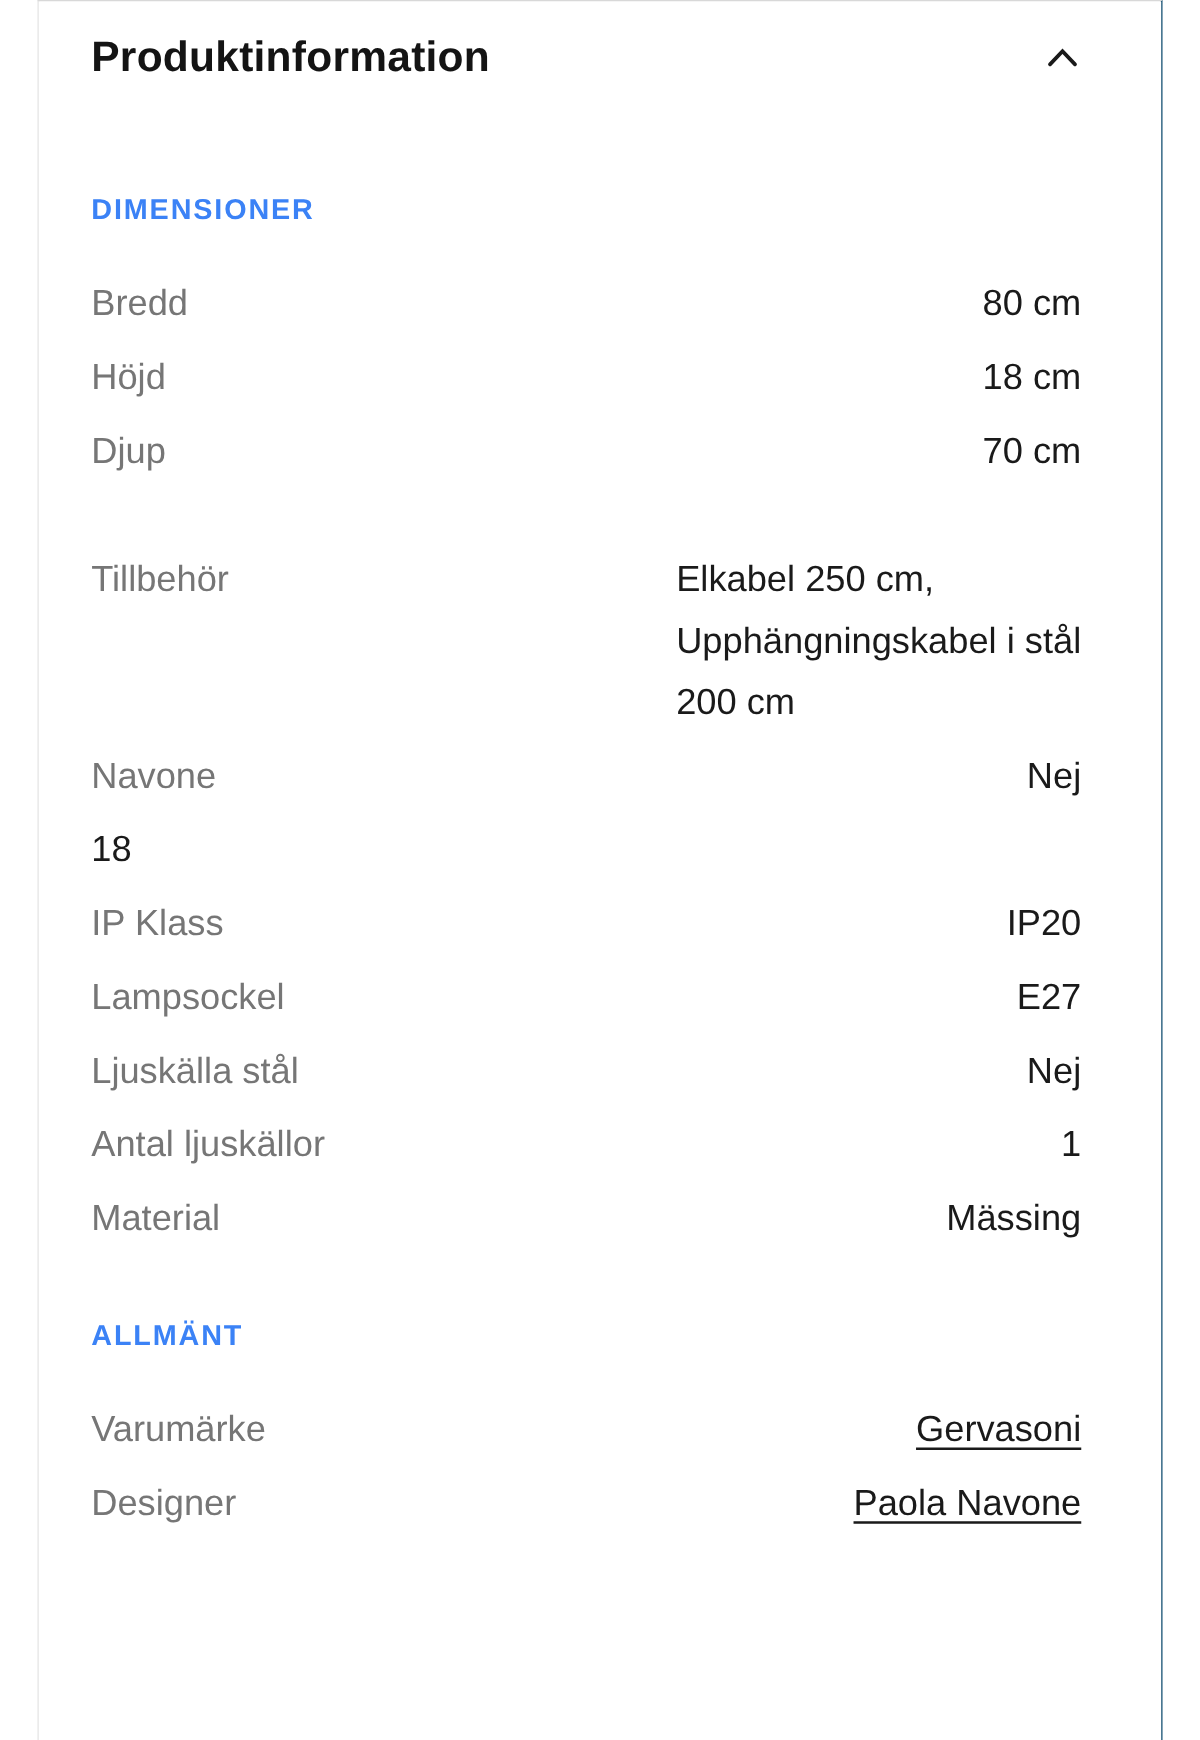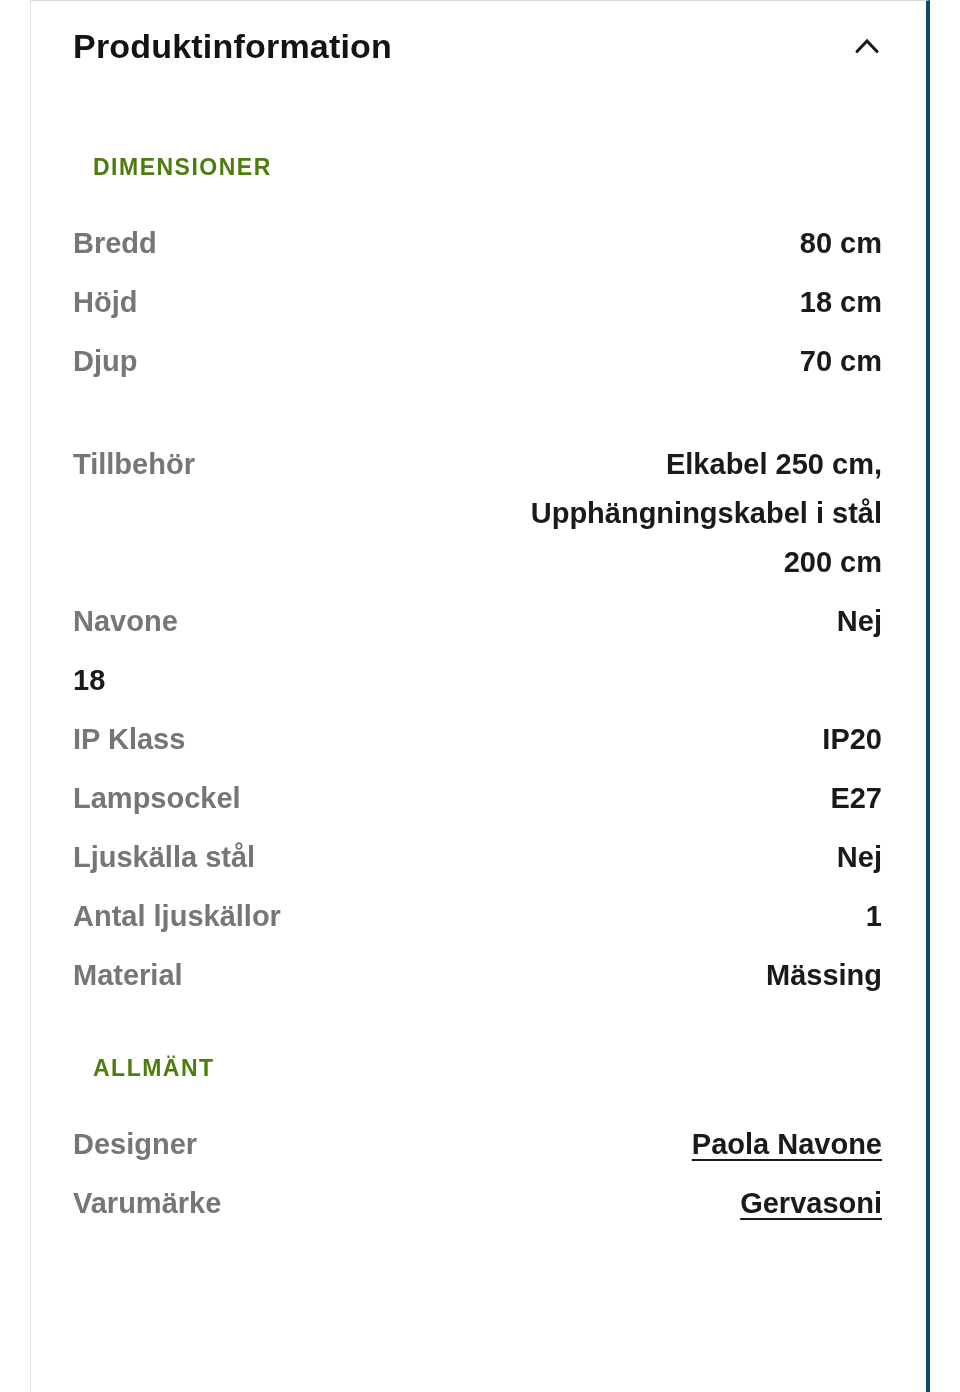--- a/index.html
+++ b/index.html
@@ -16,23 +16,23 @@
     position: relative;
   }
   .card {
     position: absolute;
     left: 30px;
     top: 0;
     width: 900px;
     height: 1392px;
     background: #ffffff;
     border-left: 1px solid #e4e4e4;
-    border-right: 4px solid #0c4a6e;
+    border-right: 1px solid #0c4a6e;
     border-top: 1px solid #d8d8d8;
-    padding: 0 44px 0 42px;
+    padding: 0 64px 0 42px;
   }
   .accordion-header {
     margin-top: 22px;
     height: 46px;
     display: flex;
     align-items: center;
     justify-content: space-between;
     cursor: pointer;
   }
   .accordion-title {
@@ -49,43 +49,41 @@
     display: flex;
     align-items: center;
   }
   .spec-section { margin-top: 54px; }
   .spec-section.first { margin-top: 84px; }
   .section-label {
     font-size: 23px;
     line-height: 28px;
     font-weight: 600;
     letter-spacing: 1.5px;
-    color: #4d7c0f;
+    color: #3b82f6;
     text-transform: uppercase;
-    margin-left: 20px;
   }
   .rows { margin-top: 38px; }
   .spec-row {
     display: flex;
     justify-content: space-between;
     align-items: flex-start;
     margin-bottom: 10px;
-    font-weight: bold;
   }
   .spec-row .label {
     font-size: 29px;
     line-height: 49px;
     color: #767676;
     flex: 0 0 auto;
   }
   .spec-row .value {
     font-size: 29px;
     line-height: 49px;
     color: #1a1a1a;
-    text-align: right;
+    text-align: left;
     white-space: pre-line;
     max-width: 470px;
   }
   .value a.value-link {
     color: #1a1a1a;
     text-decoration: underline;
     text-decoration-thickness: 2px;
     text-underline-offset: 5px;
     text-decoration-color: #1a1a1a;
   }
@@ -170,27 +168,27 @@
     <span class="label">Material</span>
     <span class="value">Mässing</span>
   </div>
 </div>
   </section>
 
   <section class="spec-section">
     <h3 class="section-label">ALLMÄNT</h3>
     <div class="rows">
   <div class="spec-row">
-    <span class="label">Designer</span>
-    <span class="value"><a href="#" class="value-link">Paola Navone</a></span>
+    <span class="label">Varumärke</span>
+    <span class="value"><a href="#" class="value-link">Gervasoni</a></span>
   </div>
 
   <div class="spec-row">
-    <span class="label">Varumärke</span>
-    <span class="value"><a href="#" class="value-link">Gervasoni</a></span>
+    <span class="label">Designer</span>
+    <span class="value"><a href="#" class="value-link">Paola Navone</a></span>
   </div>
 
 </div>
   </section>
 </div>
 
   </div>
 </div>
 
 </body></html>

